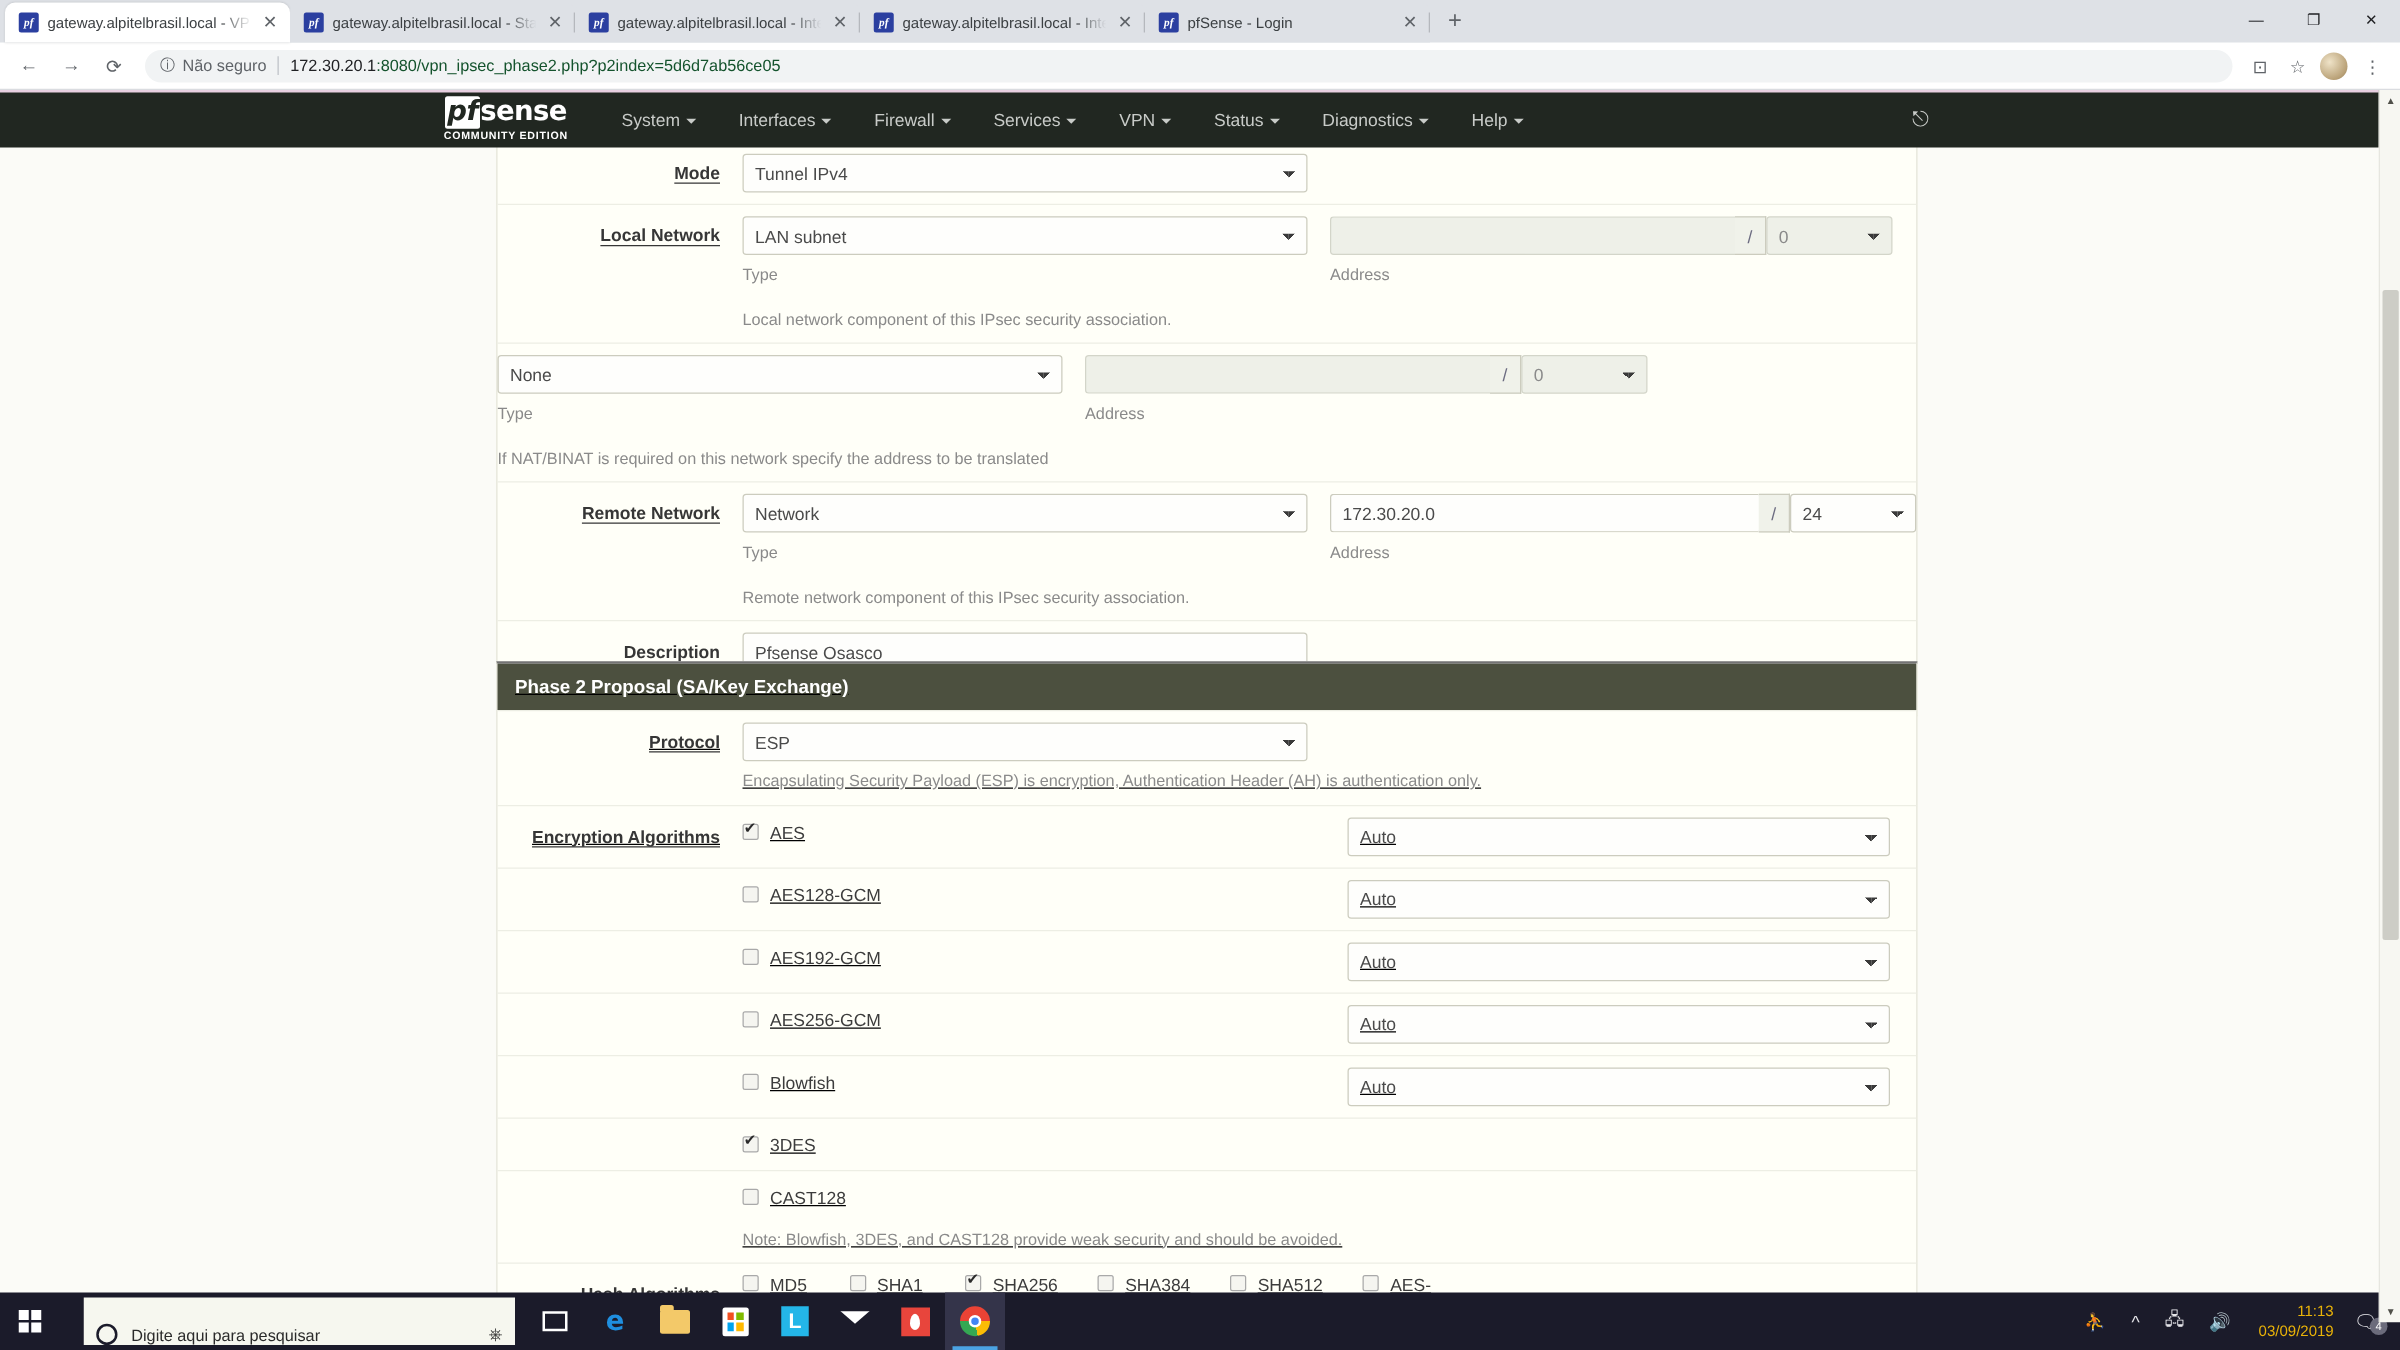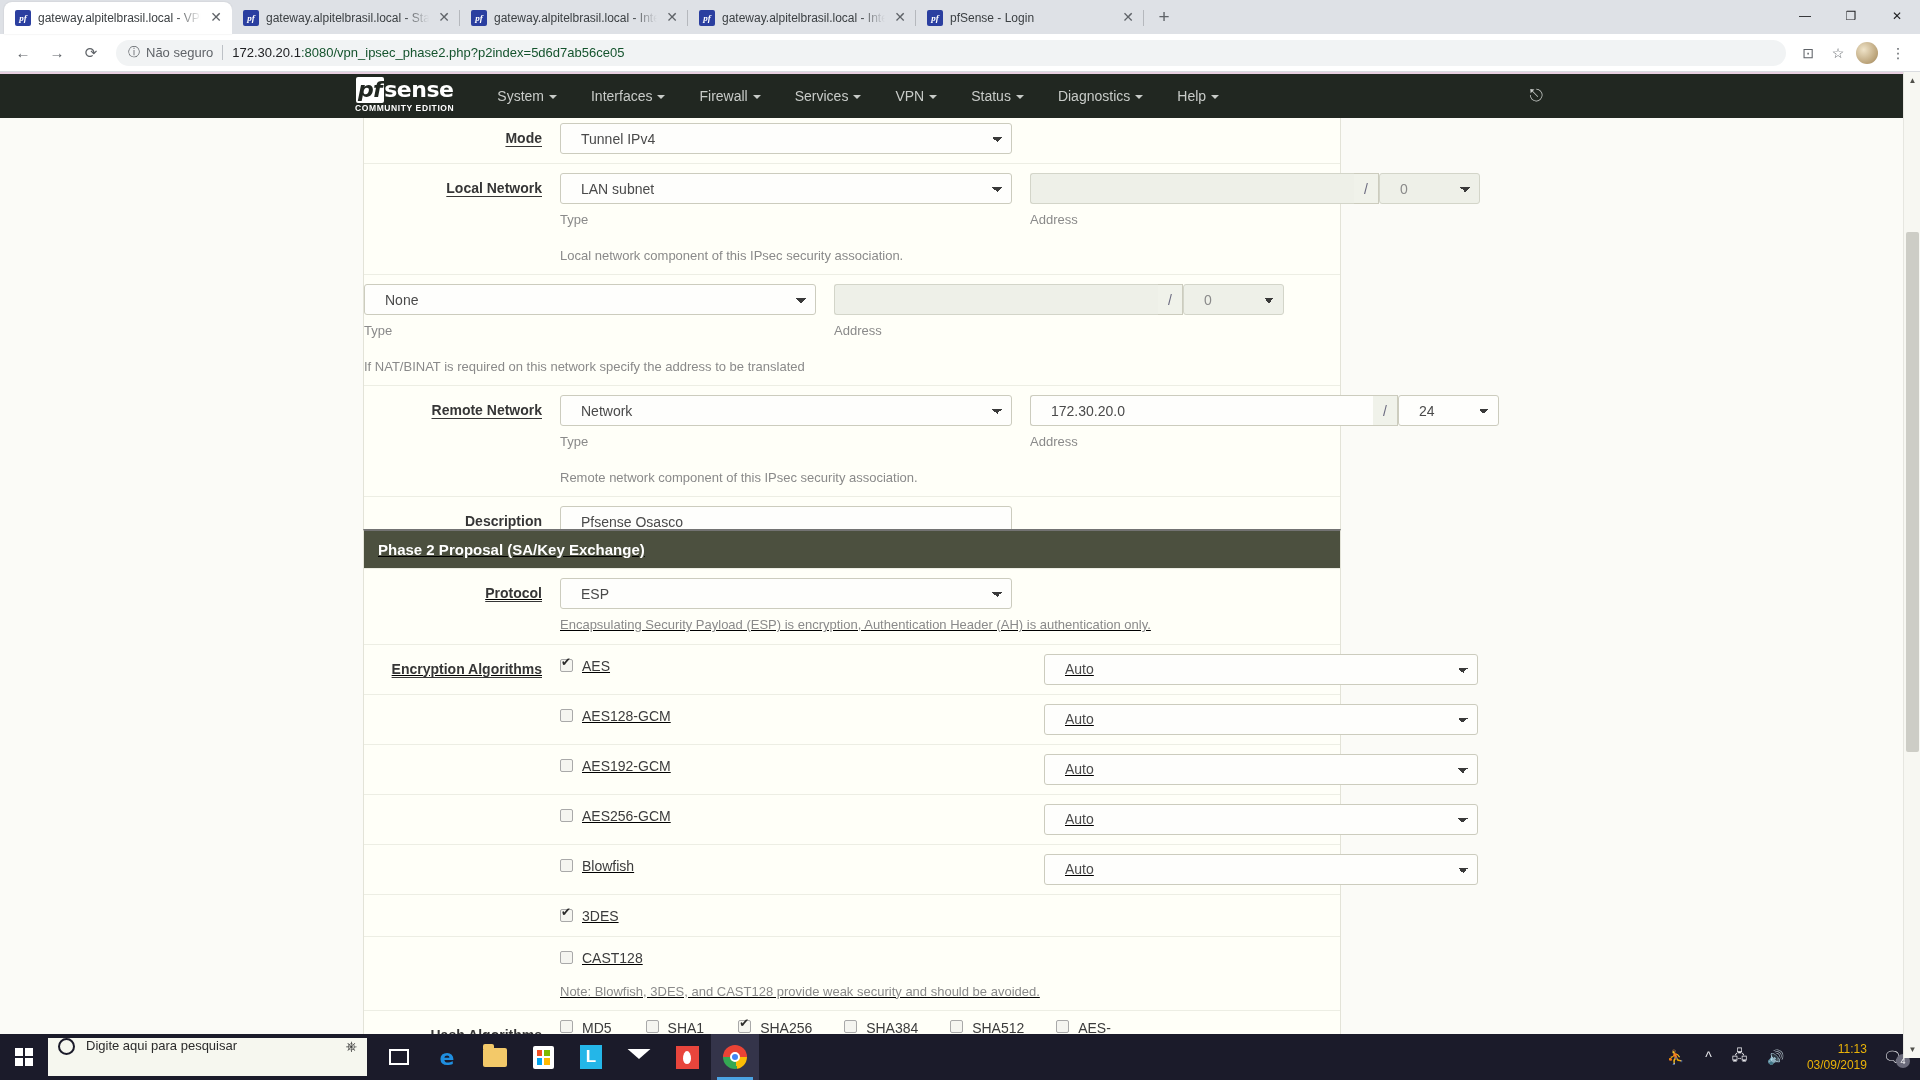--- a/index.html
+++ b/index.html
@@ -140,42 +140,42 @@
     margin-left: auto; margin-right: 360px;
     color: #c8cbc8; font-size: 17px;
   }
 
   
   .content {
     position: absolute; top: 46px; left: 0; right: 17px; bottom: 0;
     background: #fbfbf7;
   }
   .panel {
-    position: absolute; left: 363px; width: 978px;
+    position: absolute; left: 397px; width: 1137px;
     background: #fffff8; border: 1px solid #e3e3d8;
     border-top: none;
   }
   .panel.top { top: -47px; }
 
   .row {
     display: flex; border-top: 1px solid #edeee4;
     min-height: 42px; padding: 9px 0;
   }
   .row:first-child { border-top: none; }
   .row .lbl {
     flex: 0 0 196px; text-align: right; padding-right: 18px; padding-top: 7px;
     font-size: 14px; font-weight: bold; color: #363636;
   }
   .row .lbl u { text-decoration: underline; text-underline-offset: 3px; }
   .row .fields { flex: 1 1 auto; padding-right: 12px; }
 
   select.ctl, input.ctl {
     height: 31px; font-size: 14px; color: #4a4a4a;
     background: #fefefc; border: 1px solid #ccccbe;
-    border-radius: 3px; padding: 0 20px;
+    border-radius: 3px; padding: 0 9px;
     font-family: "Liberation Sans", sans-serif;
     -webkit-appearance: none; appearance: none;
   }
   select.ctl {
     background-image:
       linear-gradient(45deg, transparent 50%, #3a3a3a 50%),
       linear-gradient(135deg, #3a3a3a 50%, transparent 50%);
     background-position:
       calc(100% - 14px) 13px,
       calc(100% - 9px) 13px;
@@ -252,23 +252,23 @@
     width: 1920px; height: 46px; background: #1b1b2a;
     display: flex; align-items: center;
   }
   .start {
     width: 48px; height: 46px; display: flex; align-items: center;
     justify-content: center;
   }
   .winlogo { display: grid; grid-template-columns: 8px 8px; grid-template-rows: 8px 8px; gap: 2px; }
   .winlogo i { background: #fff; display: block; }
   .searchbox {
-    width: 319px; height: 38px; background: #f6f7ef;
-    display: flex; align-items: flex-start; padding: 0 10px;
-    margin-left: 0;
+    width: 345px; height: 38px; background: #f6f7ef;
+    display: flex; align-items: flex-end; padding: 0 10px;
+    margin-left: 19px;
   }
   .searchbox .circ {
     width: 17px; height: 17px; border: 2px solid #1b1b2a;
     border-radius: 50%; flex: 0 0 17px; margin-right: 11px;
   }
   .searchbox .sp { flex: 1 1 auto; font-size: 13px; color: #2b2b2b; }
   .searchbox .mic { font-size: 14px; color: #2b2b2b; }
   .tb-apps { display: flex; align-items: center; margin-left: 8px; }
   .tb-app {
     width: 48px; height: 46px; display: flex; align-items: center;

